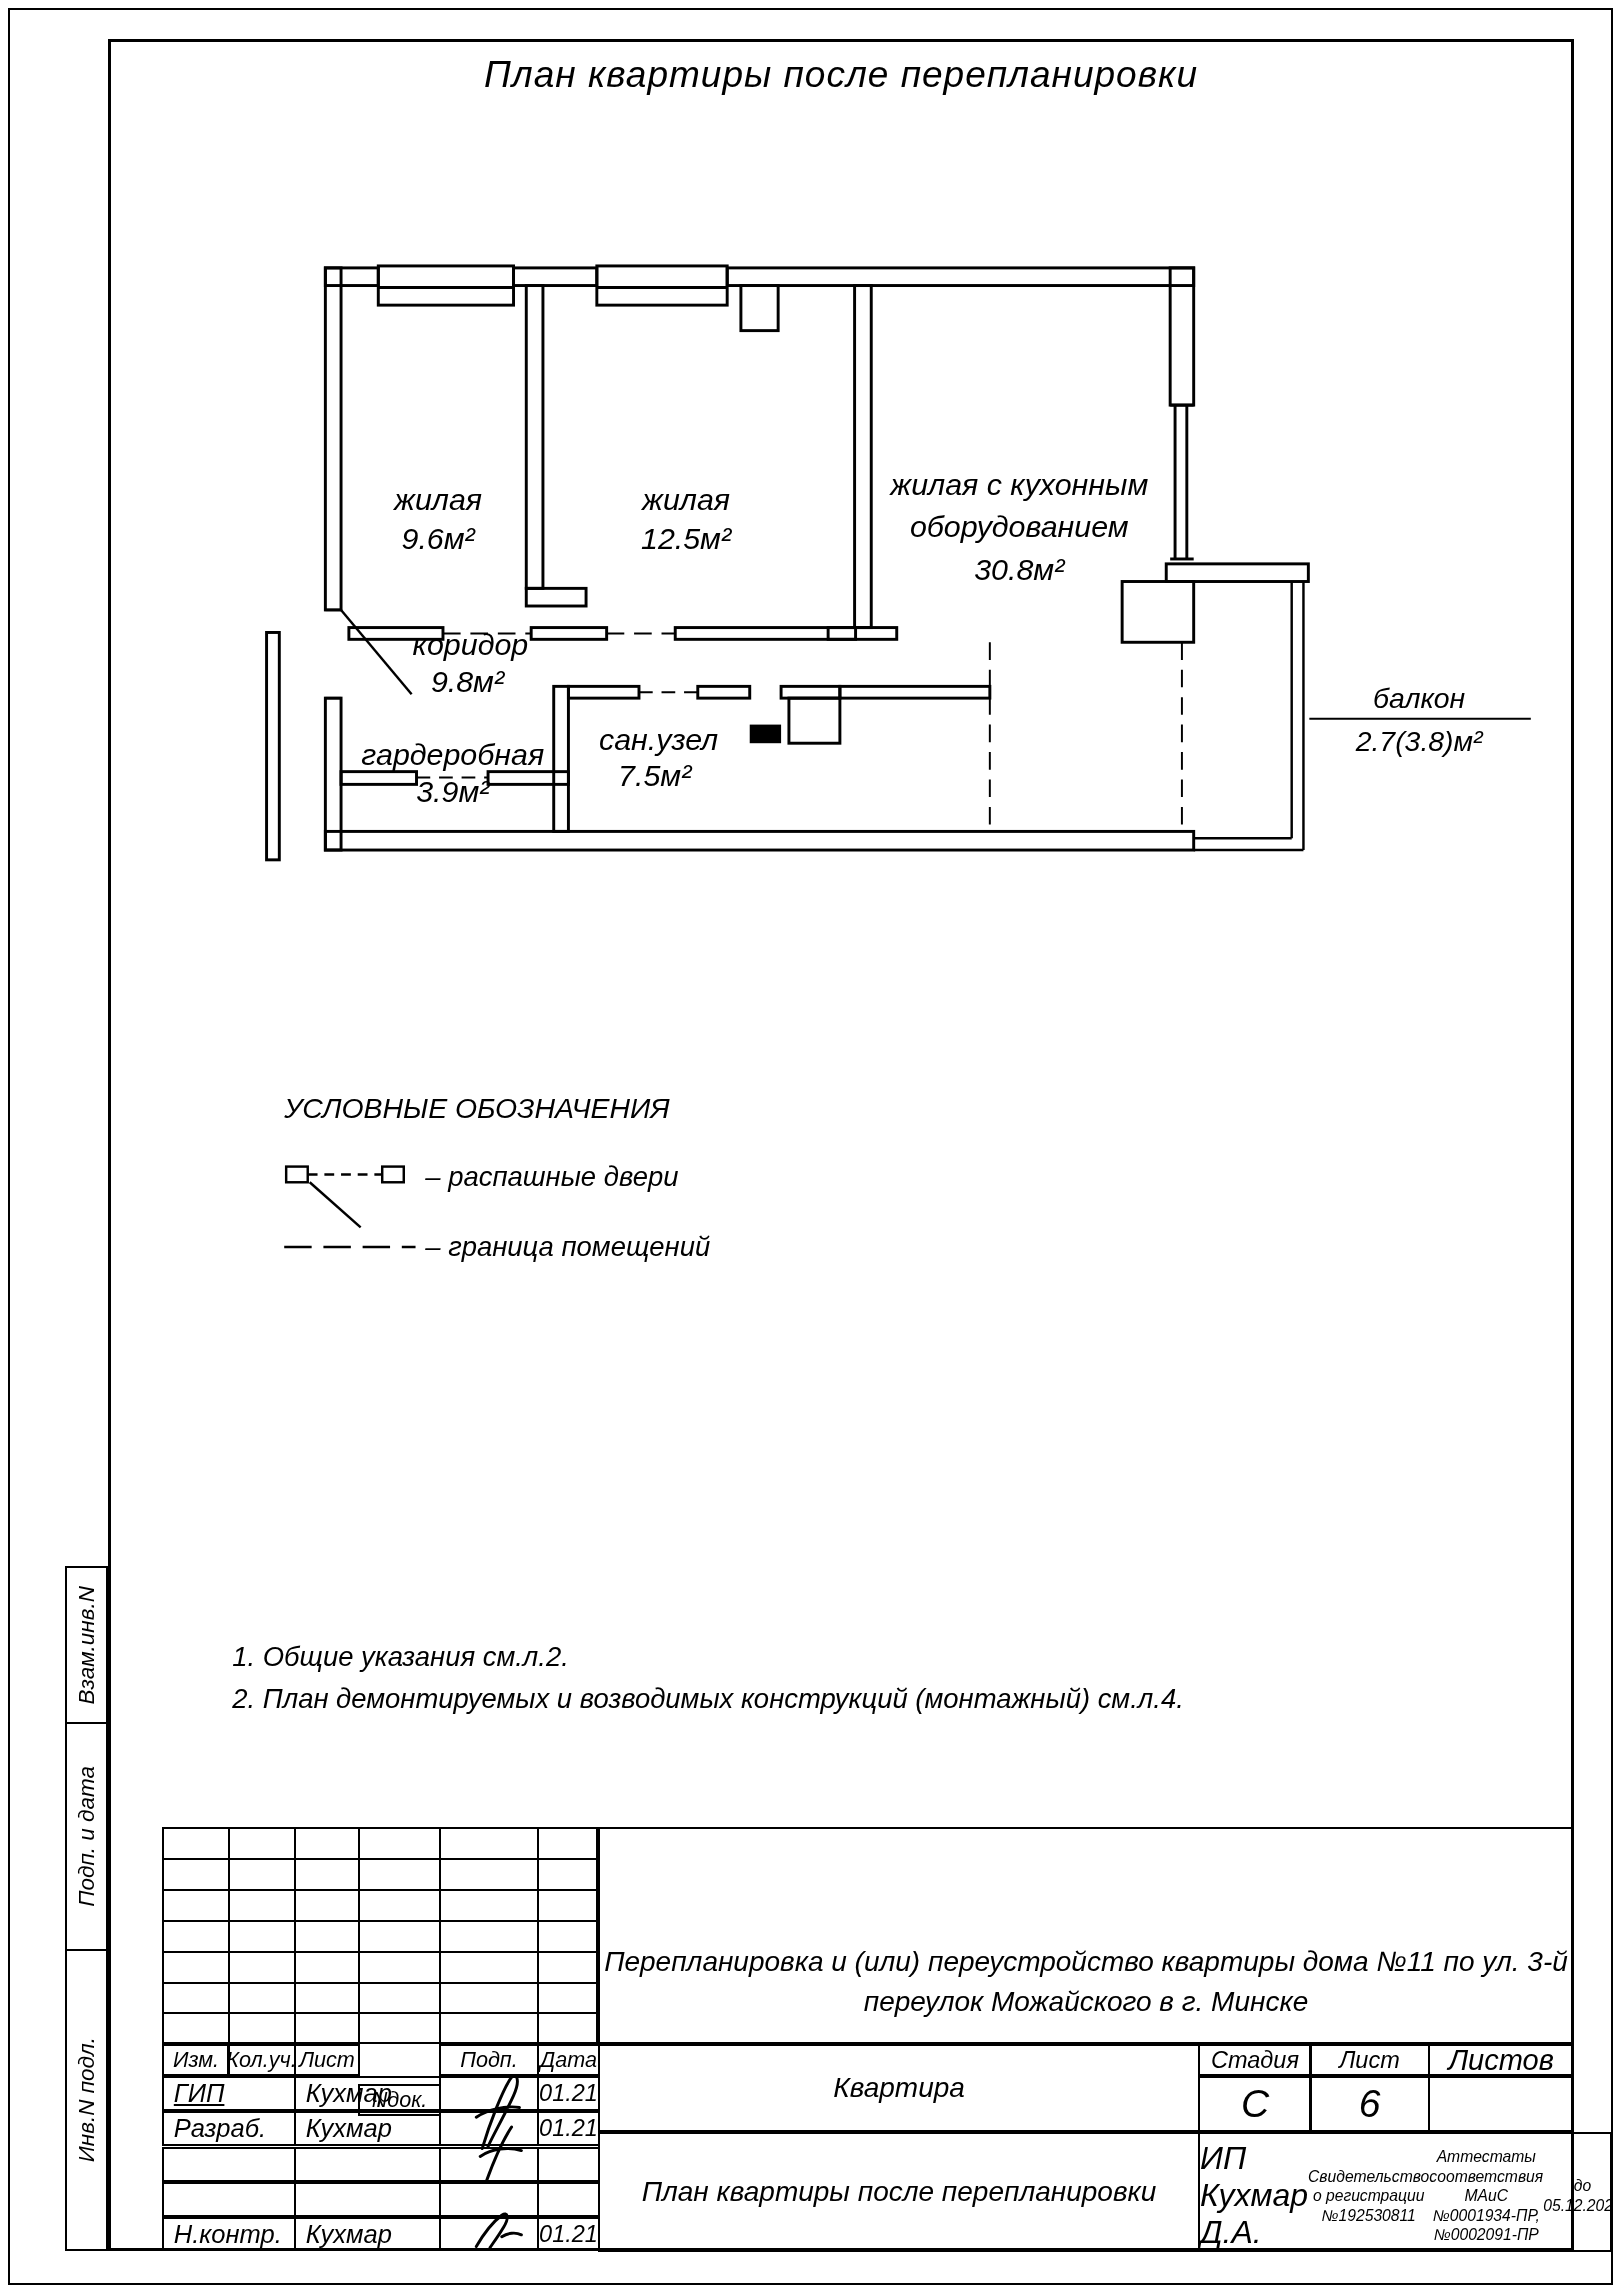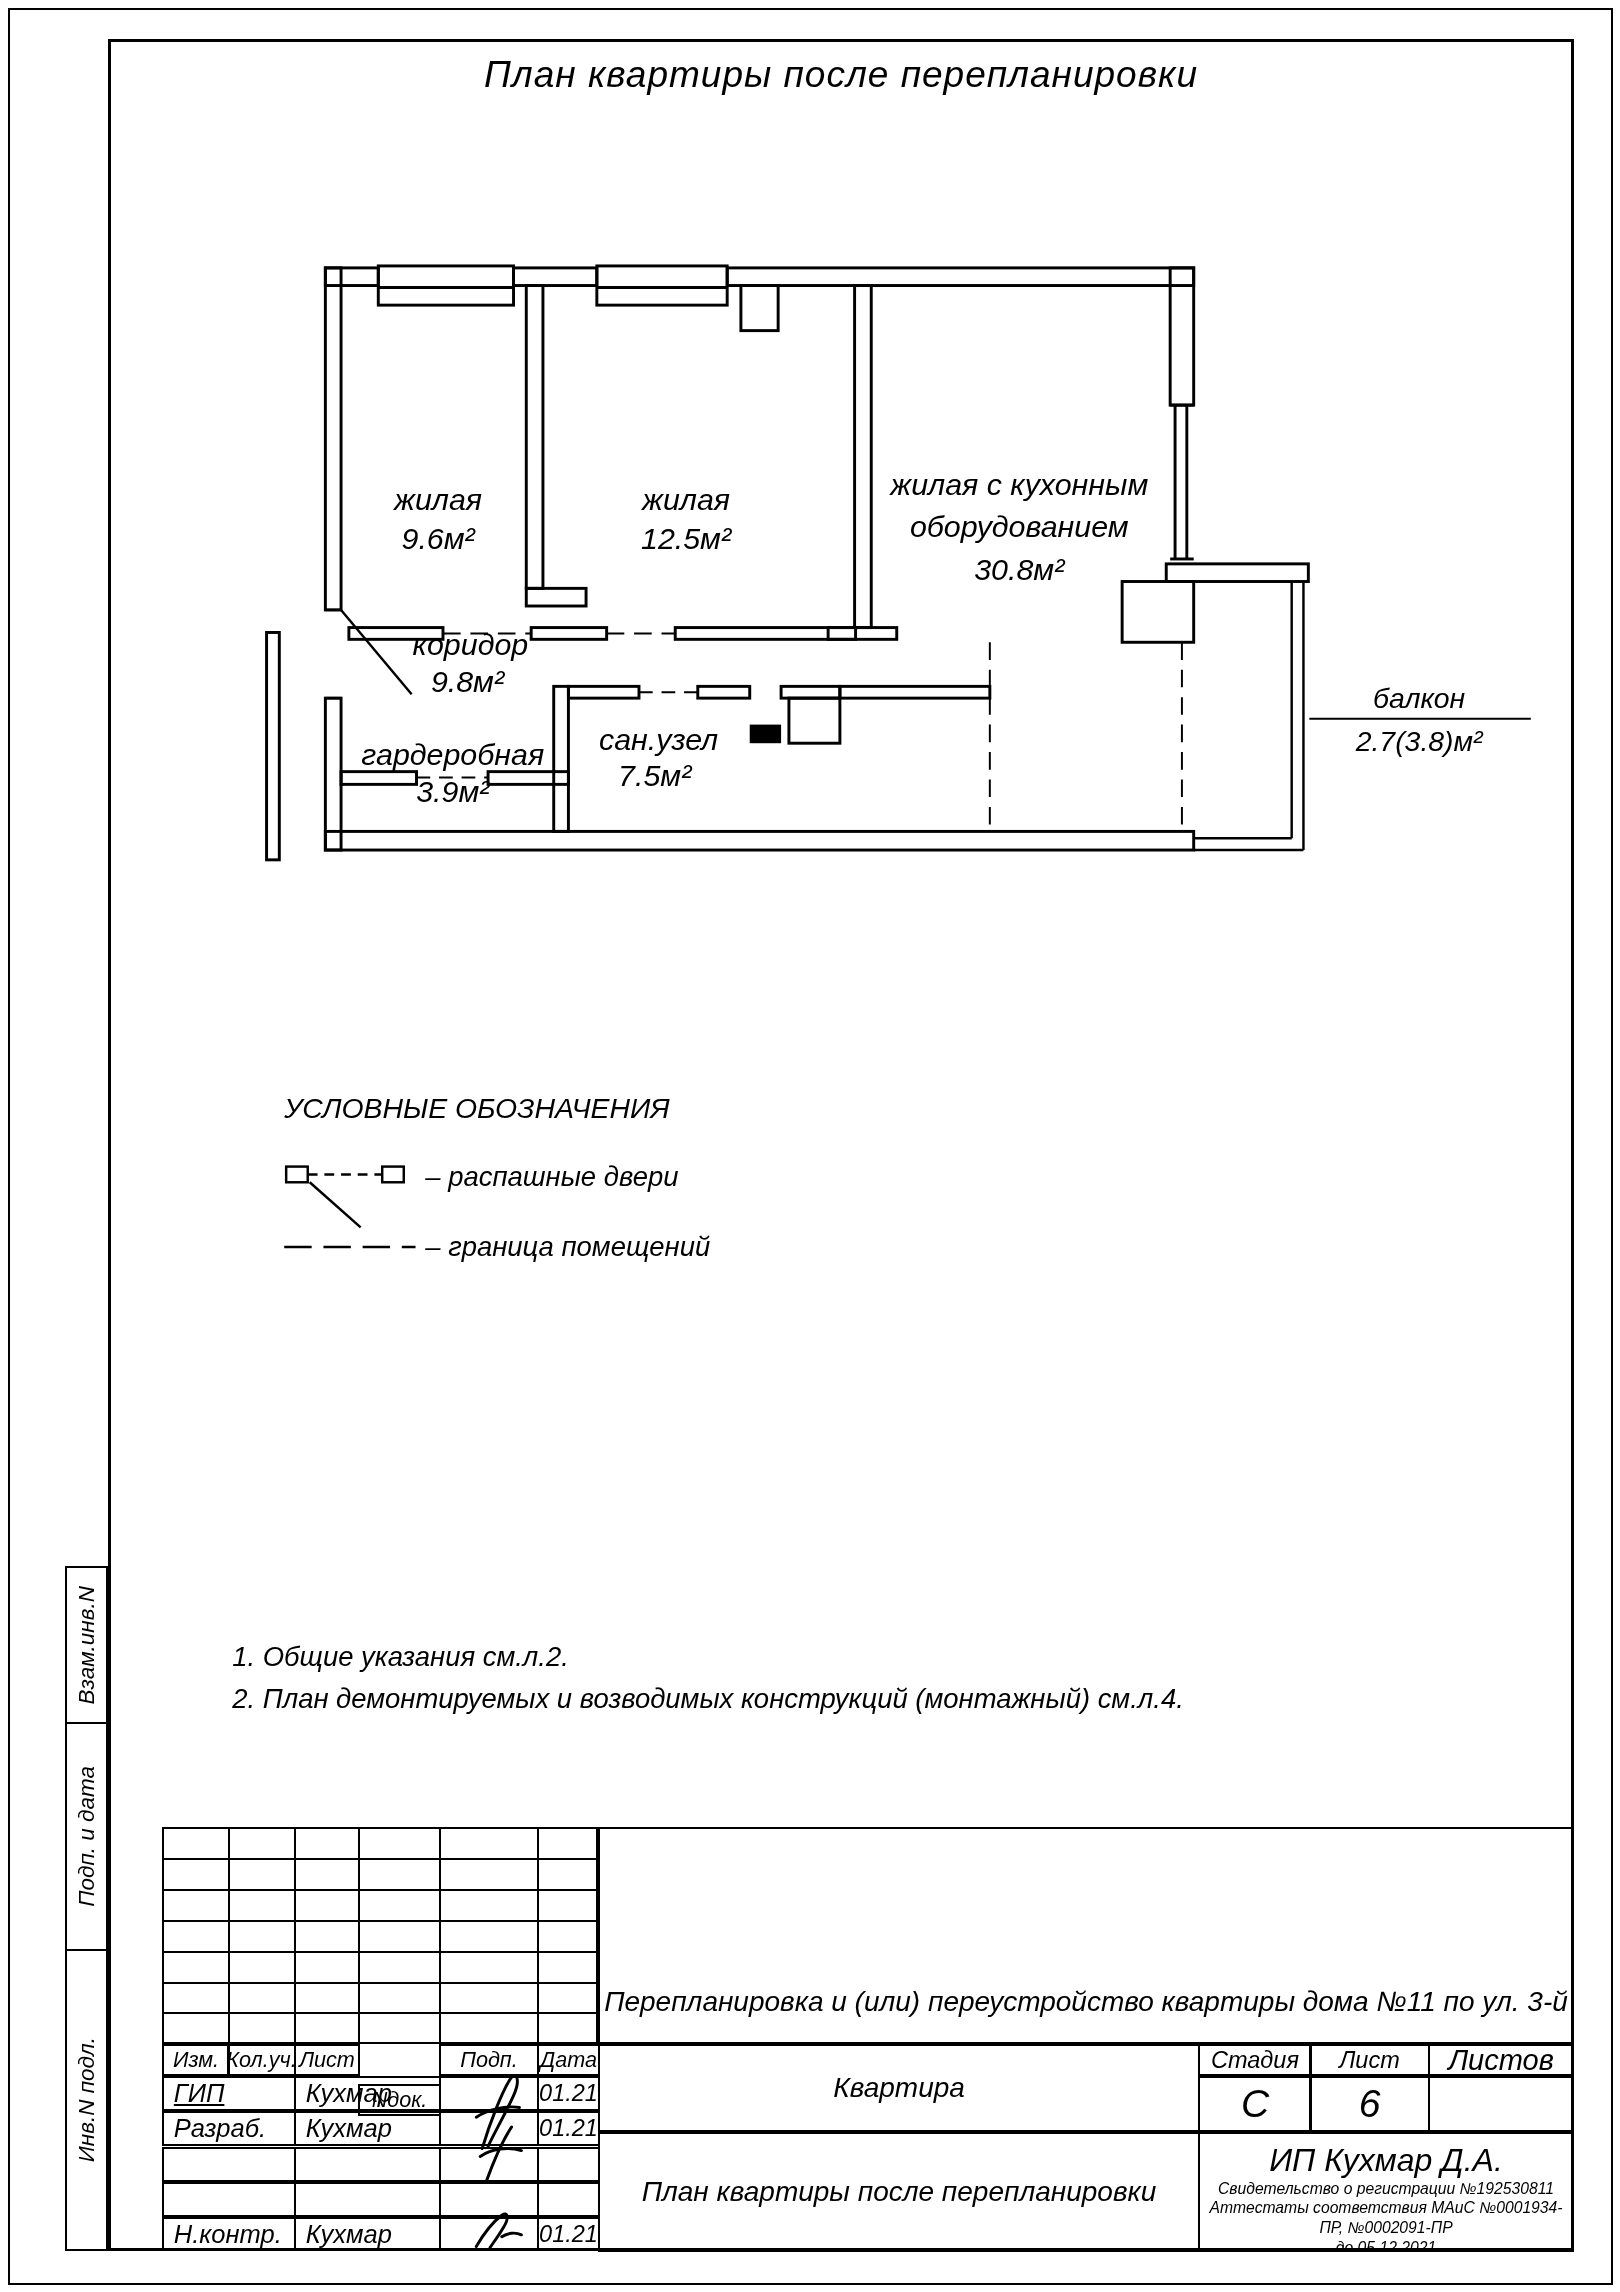--- a/index.html
+++ b/index.html
@@ -210,35 +210,36 @@
   <div class="cell" style="left:439px;top:2182px;width:100px;height:35px;"></div>
   <div class="cell" style="left:537px;top:2182px;width:63px;height:35px;"></div>
 
   <div class="cell" style="left:162px;top:2217px;width:134px;height:34px;font-size:25.5px;justify-content:flex-start;padding-left:9.8px;">Н.контр.</div>
   <div class="cell" style="left:294px;top:2217px;width:147px;height:34px;font-size:25.5px;justify-content:flex-start;padding-left:9.8px;">Кухмар</div>
   <div class="cell" style="left:439px;top:2217px;width:100px;height:34px;"></div>
   <div class="cell" style="left:537px;top:2217px;width:63px;height:34px;font-size:23.5px;">01.21</div>
 
   <div class="cell b3" style="left:598px;top:1827px;width:976px;height:217px;flex-direction:column;justify-content:flex-end;padding-bottom:19.6px;font-size:28px;line-height:40px;text-align:center;">
     <div>Перепланировка и (или) переустройство квартиры дома №11 по ул. 3-й</div>
+    <div>переулок Можайского в г. Минске</div>
   </div>
 
   <div class="cell b3" style="left:598px;top:2044px;width:602px;height:88px;font-size:28px;">Квартира</div>
 
   <div class="cell b3" style="left:598px;top:2132px;width:602px;height:120px;font-size:28px;text-align:center;">План квартиры после перепланировки</div>
 
   <div class="cell b3" style="left:1198px;top:2044px;width:114px;height:32px;font-size:23.5px;">Стадия</div>
   <div class="cell b3" style="left:1309px;top:2044px;width:121px;height:32px;font-size:23.5px;">Лист</div>
   <div class="cell b3" style="left:1428px;top:2044px;width:146px;height:32px;font-size:29px;">Листов</div>
 
   <div class="cell b3" style="left:1198px;top:2076px;width:114px;height:56px;font-size:39px;">С</div>
   <div class="cell b3" style="left:1309px;top:2076px;width:121px;height:56px;font-size:39px;">6</div>
   <div class="cell b3" style="left:1428px;top:2076px;width:146px;height:56px;font-size:39px;"></div>
 
-  <div class="cell b3" style="left:1198px;top:2132px;width:376px;height:120px;flex-direction:column;justify-content:flex-start;padding-top:7.8px;">
+  <div class="cell b3" style="left:1198px;top:2132px;width:414px;height:120px;flex-direction:row;justify-content:flex-start;padding-top:7.8px;">
     <div style="font-size:32px;font-style:italic;">ИП Кухмар Д.А.</div>
     <div class="small-cert">Свидетельство о регистрации №192530811</div>
     <div class="small-cert">Аттестаты соответствия МАиС №0001934-ПР, №0002091-ПР</div>
     <div class="small-cert">до 05.12.2021</div>
   </div>
 
   <svg class="plan" width="1620" height="2293" viewBox="0 0 1653 2339" style="pointer-events:none;">
     <g stroke="#000" fill="none" stroke-width="3" stroke-linecap="round">
       <path d="M492,2192 C500,2165 512,2135 520,2122 C526,2112 532,2120 524,2138 C514,2160 502,2180 498,2190 M486,2160 C498,2152 516,2148 530,2150"></path>
       <path d="M496,2226 C504,2204 514,2182 522,2170 M490,2200 C502,2192 518,2190 532,2194"></path>

